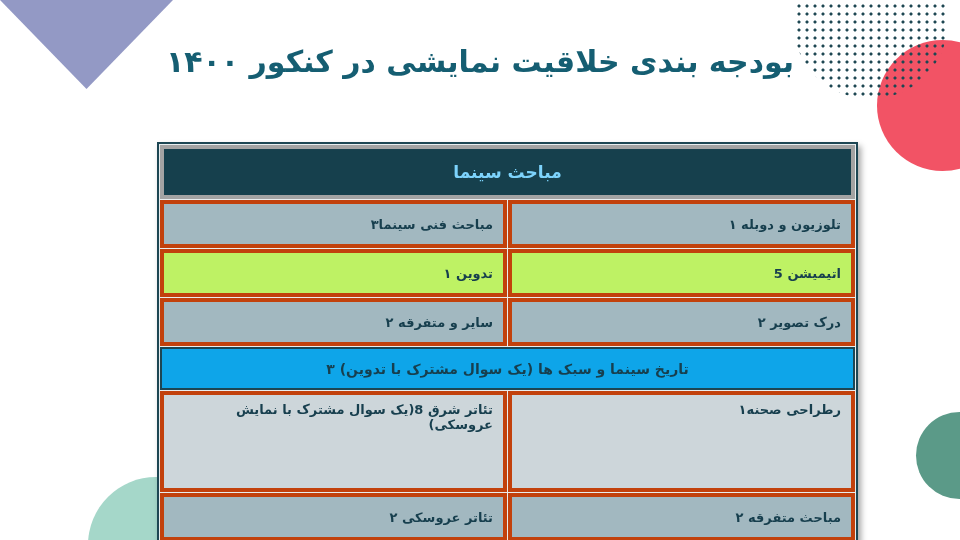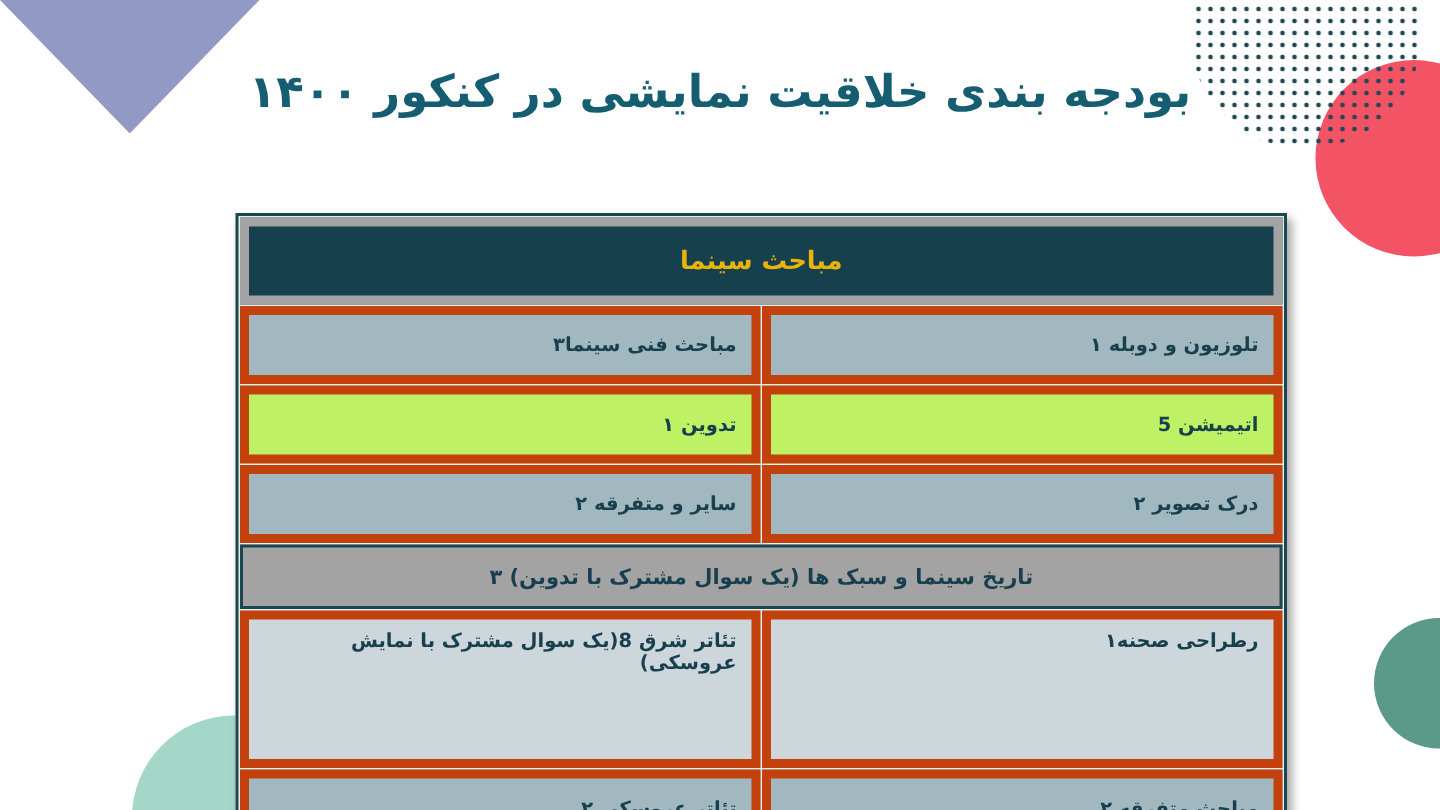--- a/index.html
+++ b/index.html
@@ -41,33 +41,33 @@
   }
   
   .tbl-wrap{position:absolute;left:157px;top:142px;width:701px;z-index:5;}
   table.budget{
     width:100%;border-collapse:separate;border-spacing:1px;
     background:#e8edee;border:2px solid #1d4653;
     box-shadow:3px 4px 6px rgba(0,0,0,0.35);
     direction:rtl;table-layout:fixed;
   }
   table.budget th{
-    background:#16404d;color:#eab308;font-size:17px;font-weight:bold;
-    text-align:center;height:40px;border:6px solid #a3a3a3;padding:2px 6px;
+    background:#16404d;color:#7dd3fc;font-size:17px;font-weight:bold;
+    text-align:center;height:40px;border:4px solid #a3a3a3;padding:2px 6px;
   }
   table.budget th.first{height:42px;}
   table.budget td{
-    border:6px solid #c2410c;color:#173f4e;font-size:13px;font-weight:bold;
+    border:4px solid #c2410c;color:#173f4e;font-size:13px;font-weight:bold;
     padding:4px 10px;text-align:right;vertical-align:middle;height:32px;
   }
   tr.dark  td{background:#a2b8c0;}
   tr.light td{background:#bef264;}
   tr.mid   td{background:#cdd6da;}
   tr.merged td{
-    background:#a3a3a3;text-align:center;font-size:14px;
+    background:#0ea5e9;text-align:center;font-size:14px;
     border:2px solid #1d4653;height:31px;
   }
   tr.tall td{height:82px;vertical-align:top;padding-top:7px;}
 </style>
 </head>
 <body>
 
 <div class="stage">
 
   <div class="decor triangle"></div>

